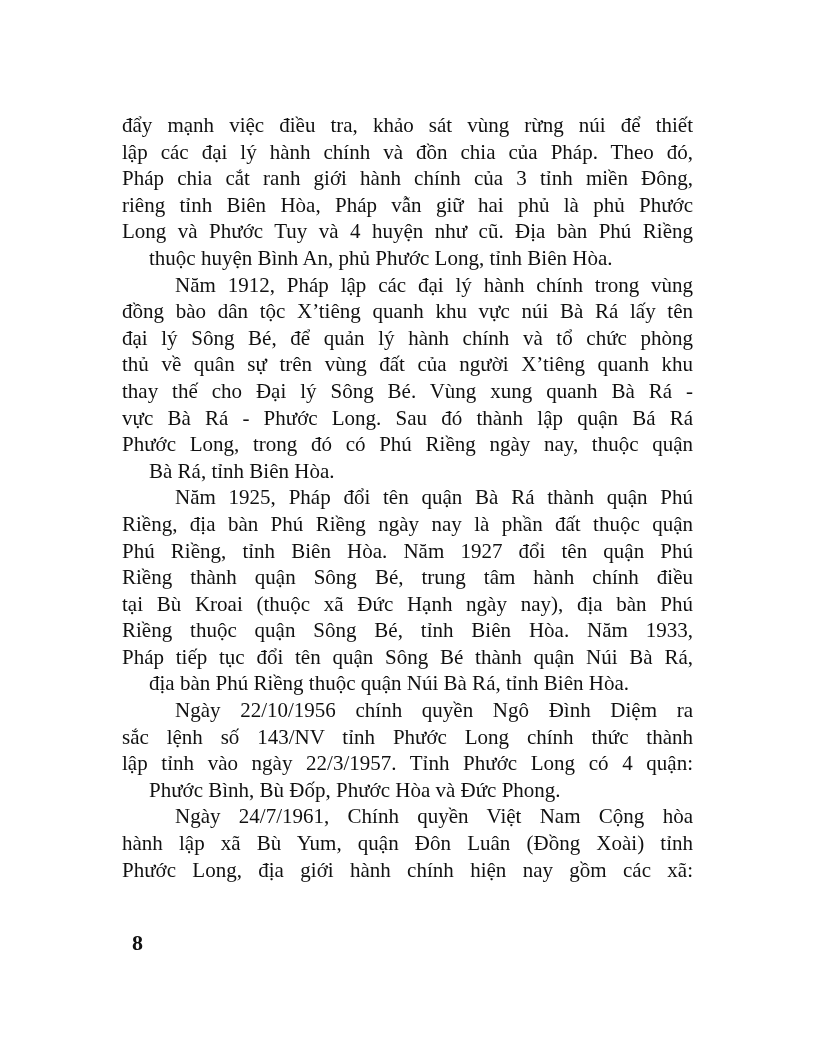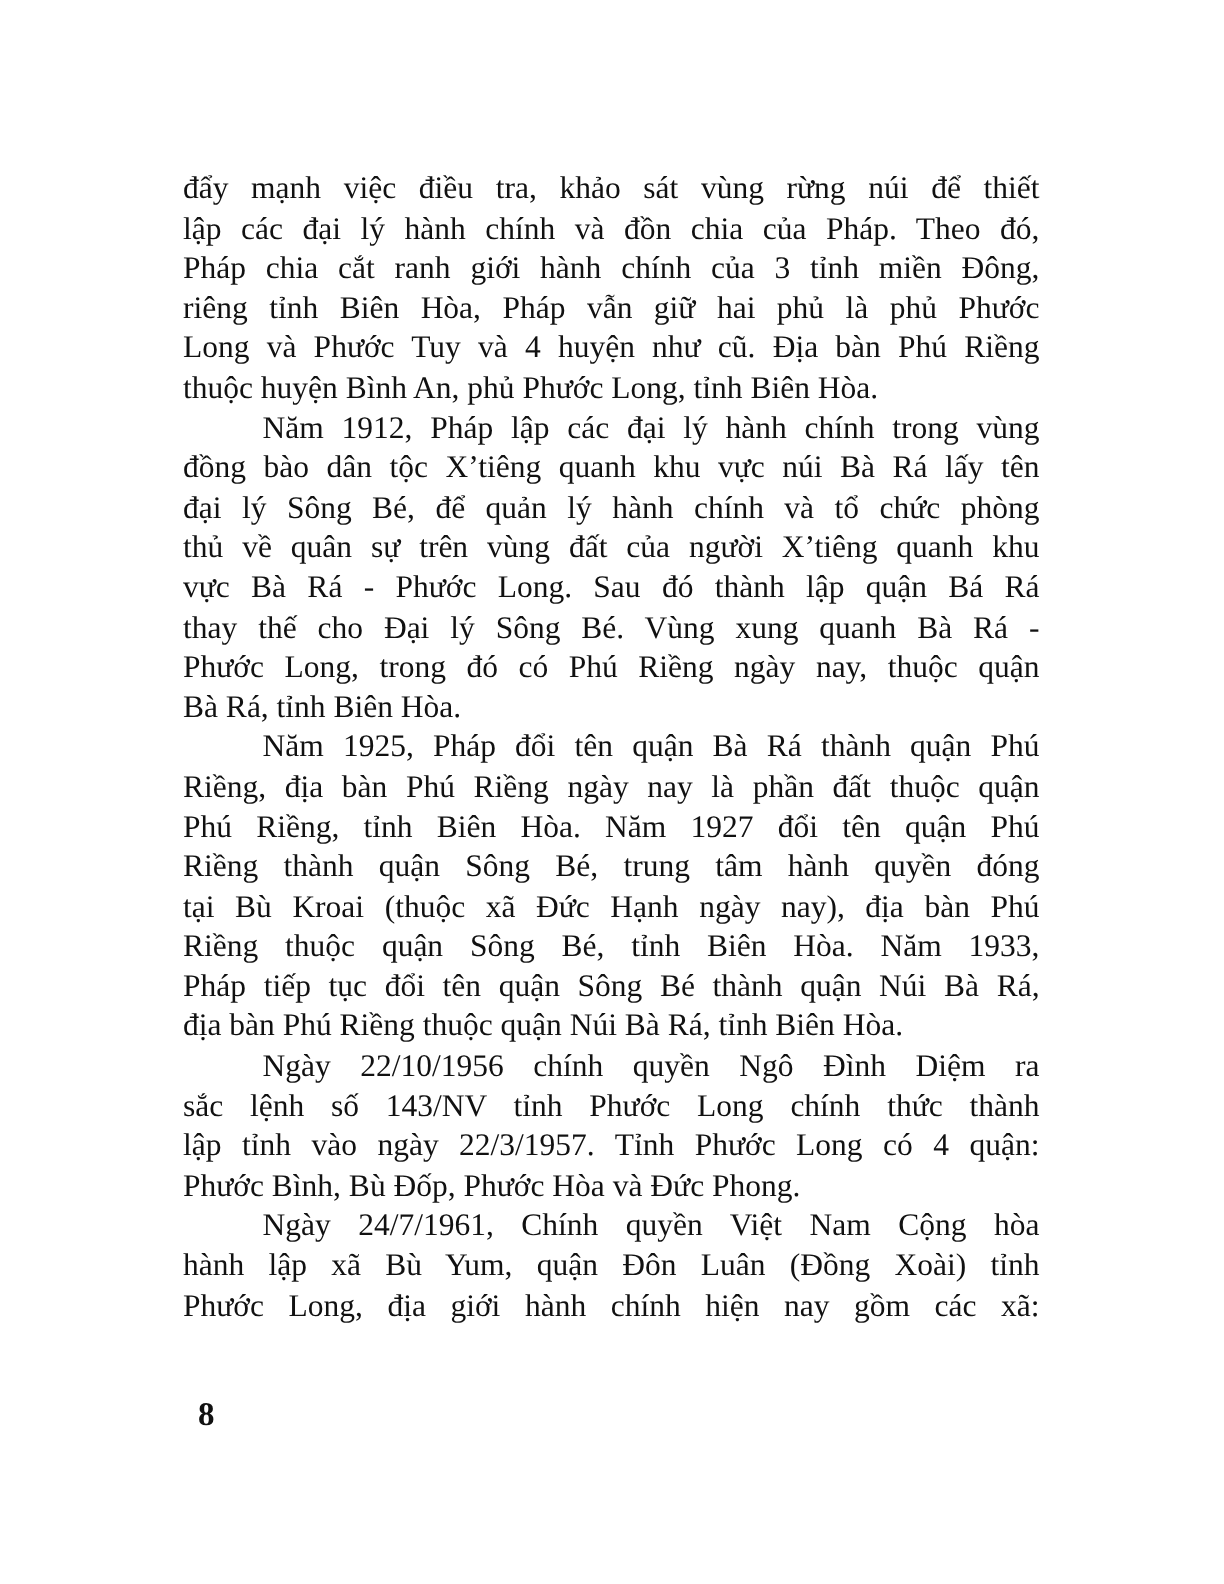--- a/index.html
+++ b/index.html
@@ -41,20 +41,21 @@
       text-align: justify;
       text-align-last: justify;
       letter-spacing: 0;
       overflow: visible;
     }
     .line.first {
       padding-left: 53px;
     }
     .line.last {
       text-align-last: left;
+      margin-left: 27px;
     }
     .page-number {
       position: absolute;
       left: 132px;
       top: 930px;
       font-size: 22px;
       font-weight: bold;
       font-family: "Liberation Serif", "DejaVu Serif", serif;
     }
   </style>
@@ -71,31 +72,31 @@
       <span class="line">riêng tỉnh Biên Hòa, Pháp vẫn giữ hai phủ là phủ Phước</span>
       <span class="line">Long và Phước Tuy và 4 huyện như cũ. Địa bàn Phú Riềng</span>
       <span class="line last">thuộc huyện Bình An, phủ Phước Long, tỉnh Biên Hòa.</span>
     </p>
 
     <p class="paragraph">
       <span class="line first">Năm 1912, Pháp lập các đại lý hành chính trong vùng</span>
       <span class="line">đồng bào dân tộc X’tiêng quanh khu vực núi Bà Rá lấy tên</span>
       <span class="line">đại lý Sông Bé, để quản lý hành chính và tổ chức phòng</span>
       <span class="line">thủ về quân sự trên vùng đất của người X’tiêng quanh khu</span>
+      <span class="line">thay thế cho Đại lý Sông Bé. Vùng xung quanh Bà Rá -</span>
       <span class="line">vực Bà Rá - Phước Long. Sau đó thành lập quận Bá Rá</span>
-      <span class="line">thay thế cho Đại lý Sông Bé. Vùng xung quanh Bà Rá -</span>
       <span class="line">Phước Long, trong đó có Phú Riềng ngày nay, thuộc quận</span>
       <span class="line last">Bà Rá, tỉnh Biên Hòa.</span>
     </p>
 
     <p class="paragraph">
       <span class="line first">Năm 1925, Pháp đổi tên quận Bà Rá thành quận Phú</span>
       <span class="line">Riềng, địa bàn Phú Riềng ngày nay là phần đất thuộc quận</span>
       <span class="line">Phú Riềng, tỉnh Biên Hòa. Năm 1927 đổi tên quận Phú</span>
-      <span class="line">Riềng thành quận Sông Bé, trung tâm hành quyền đóng</span>
+      <span class="line">Riềng thành quận Sông Bé, trung tâm hành chính điều</span>
       <span class="line">tại Bù Kroai (thuộc xã Đức Hạnh ngày nay), địa bàn Phú</span>
       <span class="line">Riềng thuộc quận Sông Bé, tỉnh Biên Hòa. Năm 1933,</span>
       <span class="line">Pháp tiếp tục đổi tên quận Sông Bé thành quận Núi Bà Rá,</span>
       <span class="line last">địa bàn Phú Riềng thuộc quận Núi Bà Rá, tỉnh Biên Hòa.</span>
     </p>
 
     <p class="paragraph">
       <span class="line first">Ngày 22/10/1956 chính quyền Ngô Đình Diệm ra</span>
       <span class="line">sắc lệnh số 143/NV tỉnh Phước Long chính thức thành</span>
       <span class="line">lập tỉnh vào ngày 22/3/1957. Tỉnh Phước Long có 4 quận:</span>

